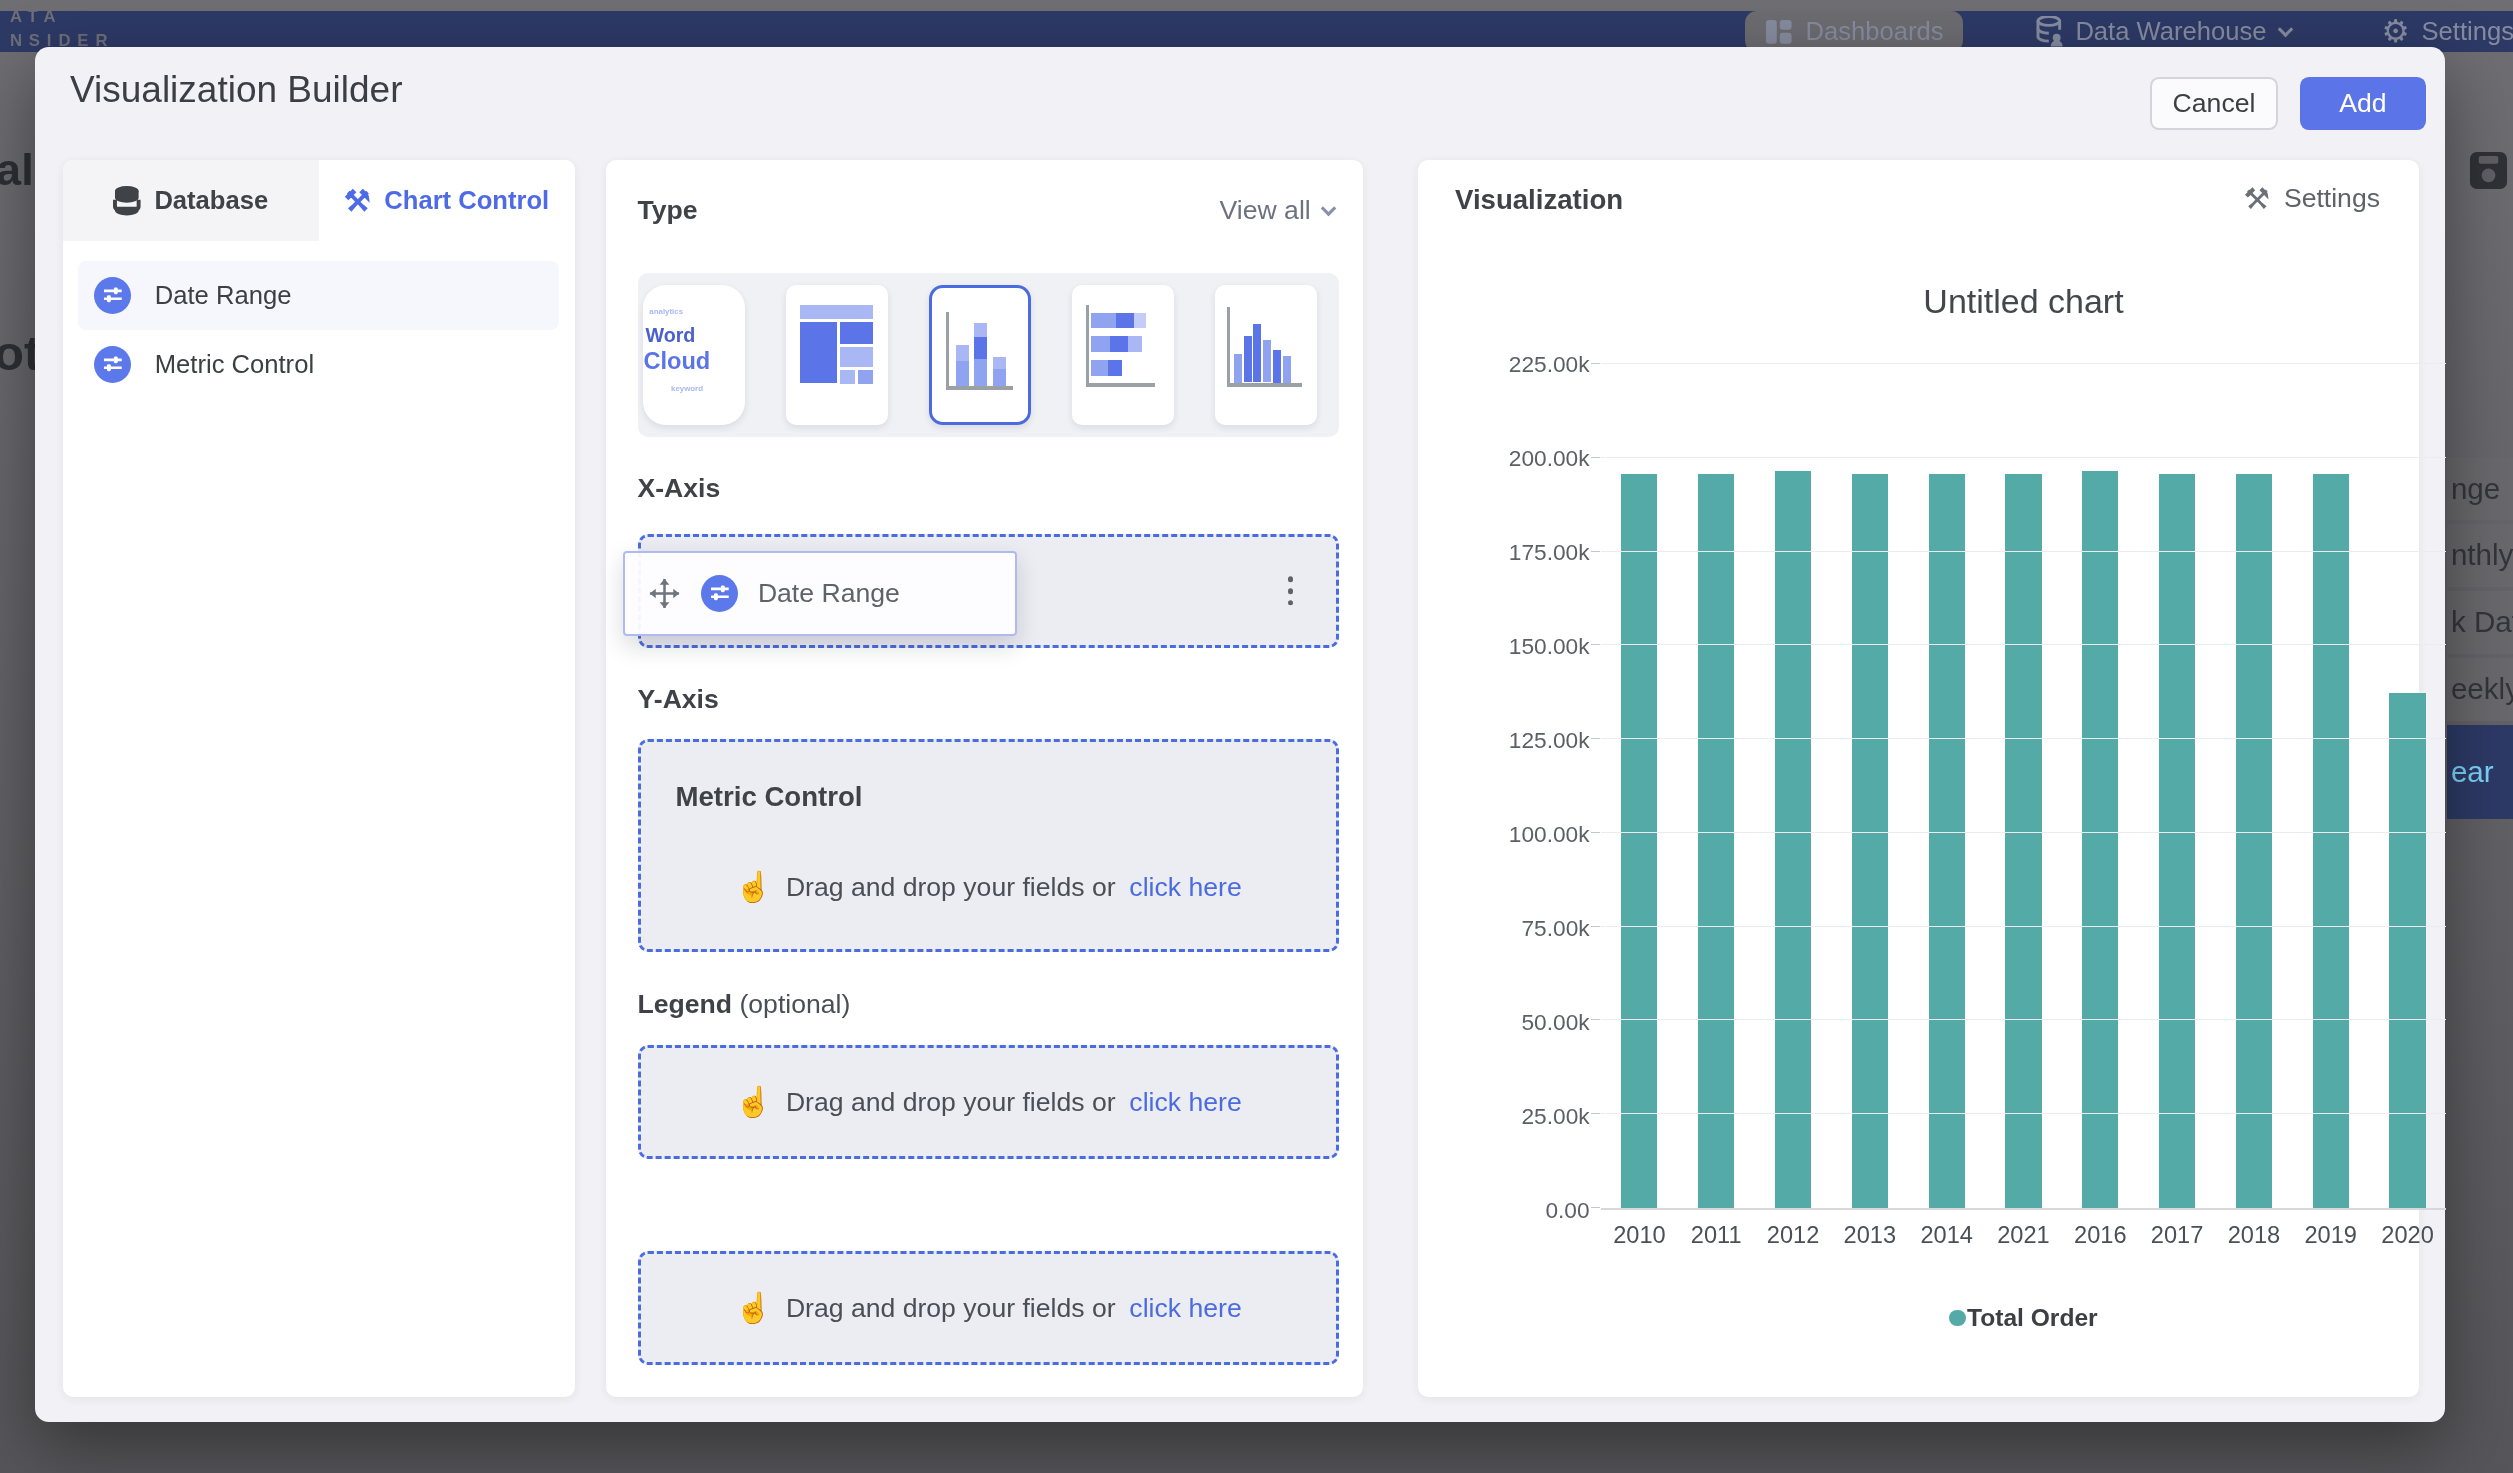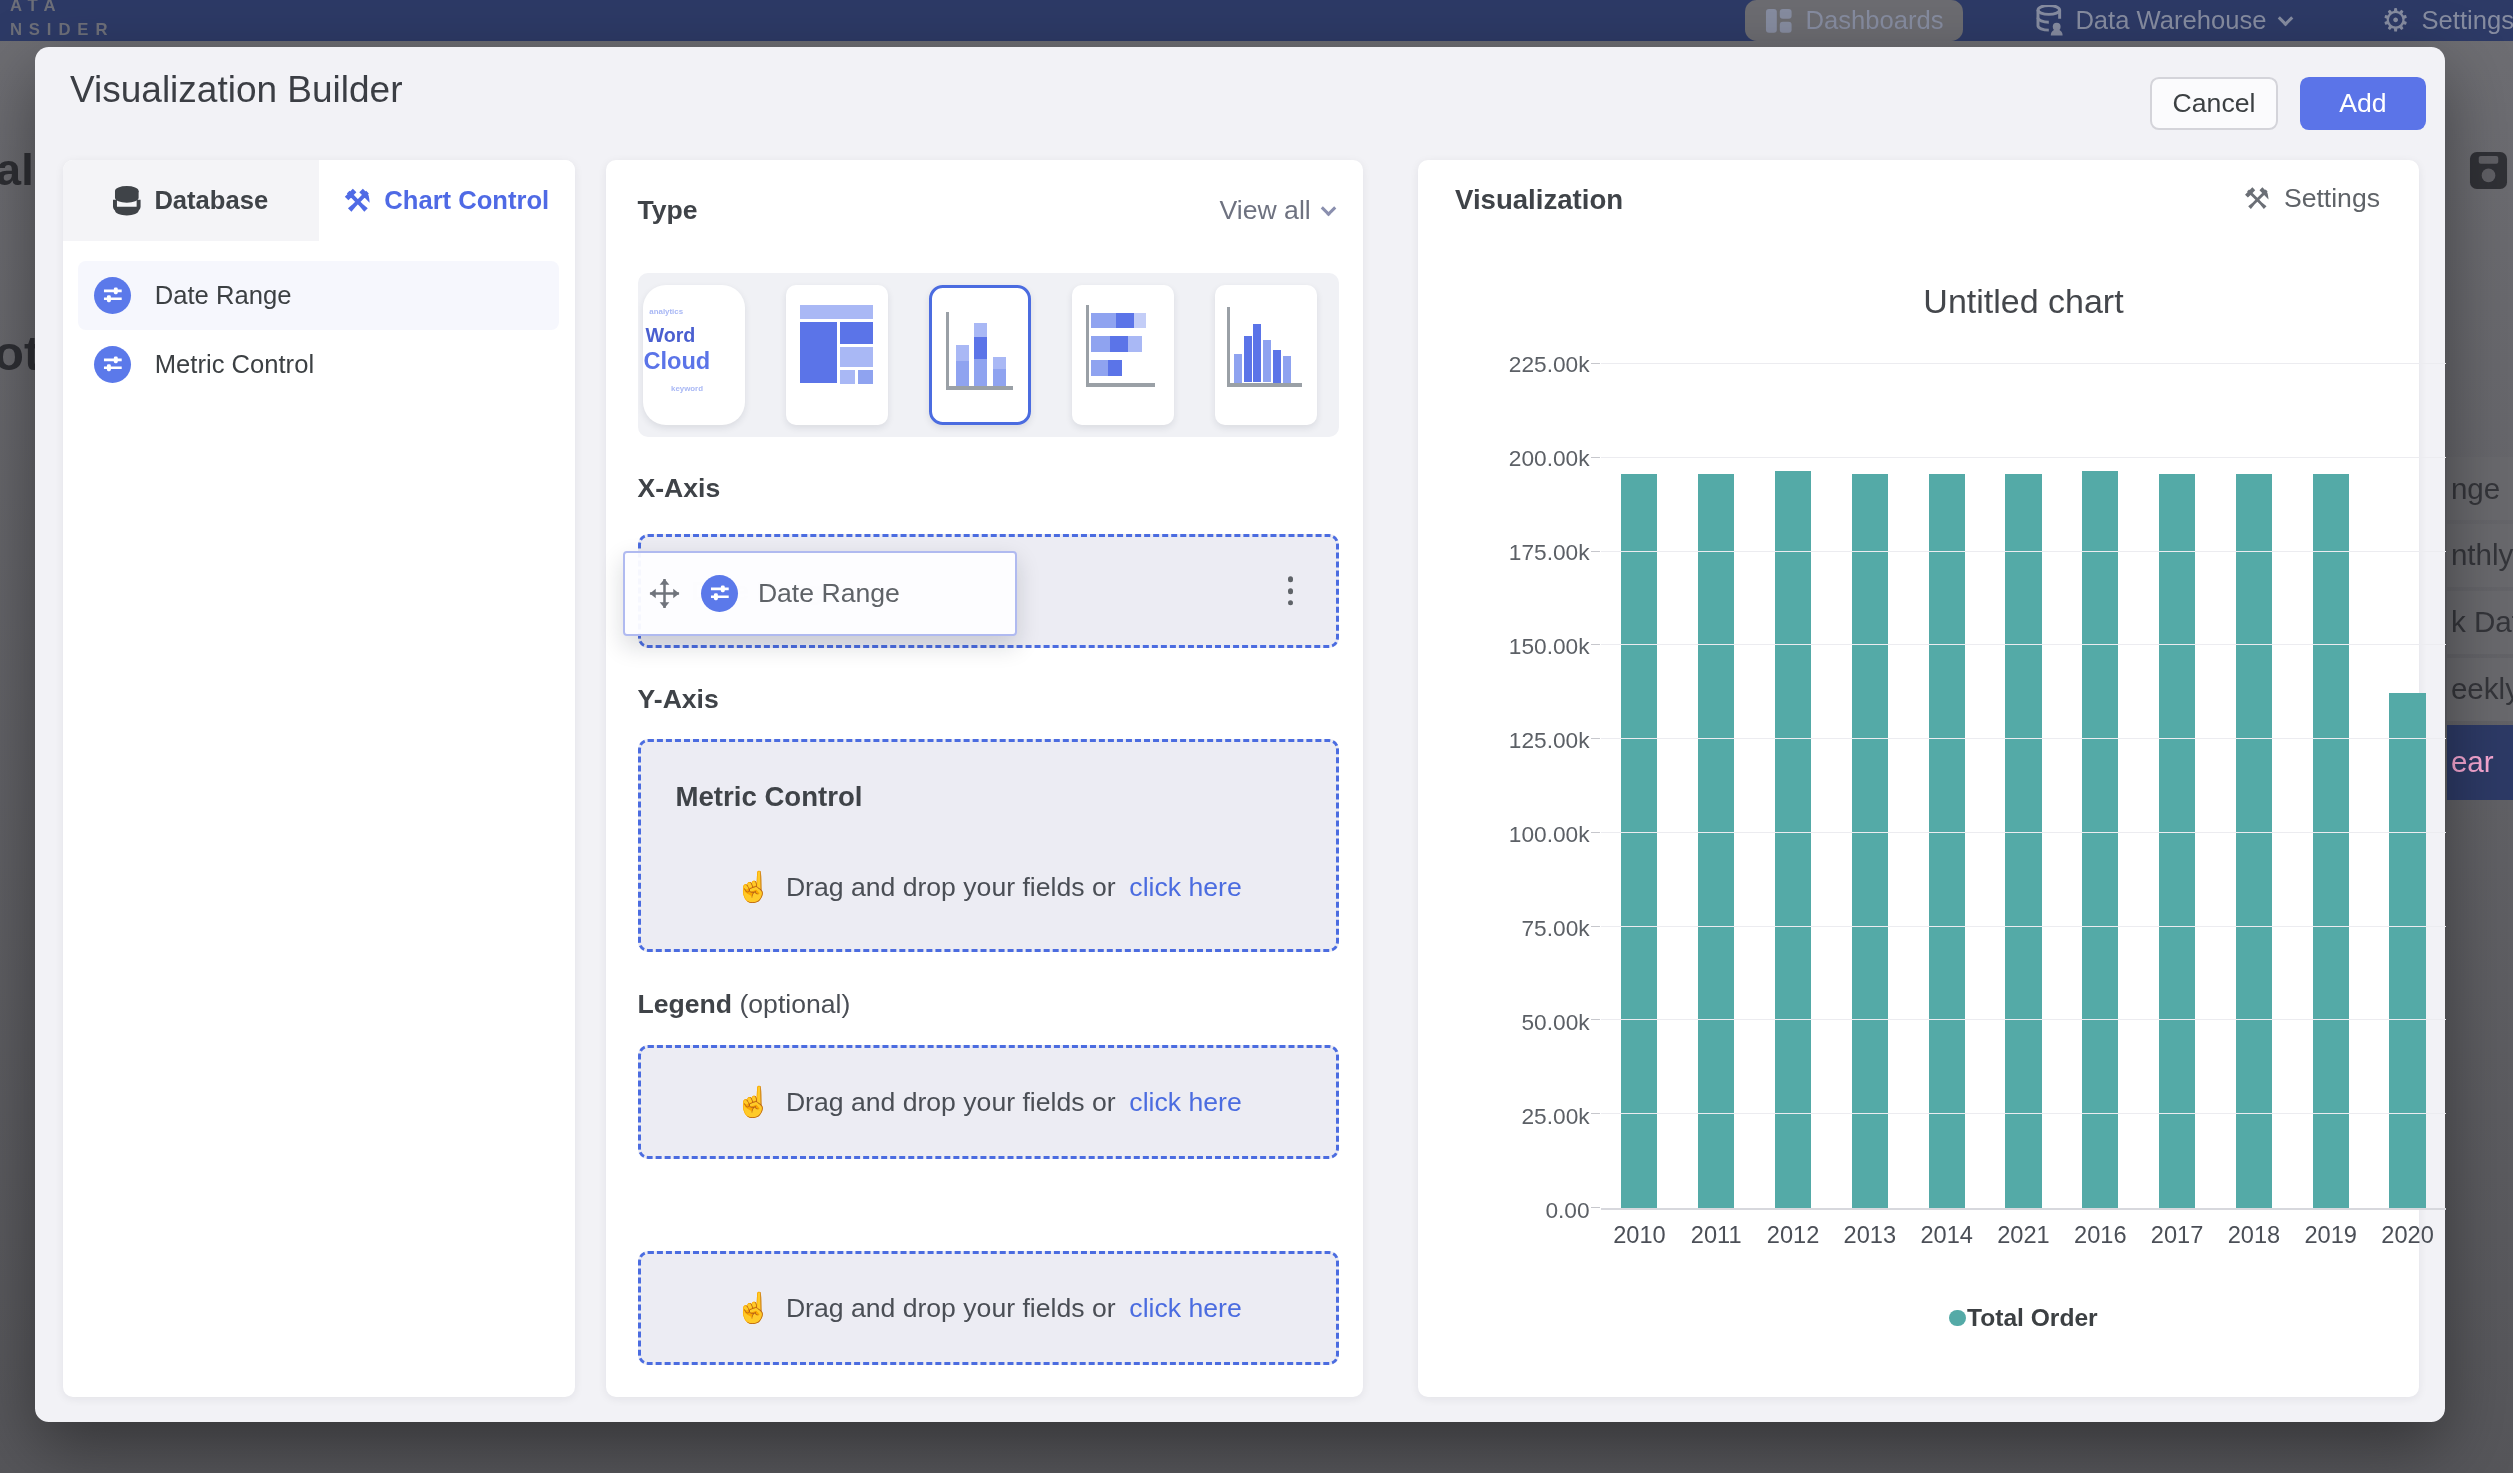--- a/index.html
+++ b/index.html
@@ -2,34 +2,34 @@
 <html><head>
 <meta charset="utf-8">
 <style>
   * { margin:0; padding:0; box-sizing:border-box; }
   html,body { width:2514px; height:1474px; overflow:hidden; }
   body { font-family:"Liberation Sans", sans-serif; background:#5a5a5f; }
   .stage { position:absolute; left:0; top:0; width:2514px; height:1474px;
            background:linear-gradient(#6e6e73, #56565a); }
 
   
-  .topbar { position:absolute; left:0; top:0; width:2514px; height:41px; background:#2d3a66;padding-left:42px; }
+  .topbar { position:absolute; left:0; top:11px; width:2514px; height:41px; background:#2d3a66;padding-left:42px; }
   .logo { position:absolute; left:9.9px; top:-5.9px; color:#6d6f79; font-weight:bold;
           font-size:16.7px; letter-spacing:6.9px; line-height:23.6px; }
   .nav { position:absolute; right:0; top:0; height:41px; display:flex; align-items:center; gap:53px; color:#868ca0; font-size:25.6px; }
   .nav-item { display:flex; align-items:center; gap:11.8px; height:41px; padding:0 19.7px; white-space:nowrap; }
   .nav-item.active { background:#6c6c71; border-radius:11.8px; }
   .chev { width:10.8px; height:10.8px; border-right:3px solid currentColor; border-bottom:3px solid currentColor;
           transform:rotate(45deg) translateY(-3px); display:inline-block; }
   .bg-text { position:absolute; color:#2e2f34; font-size:45px; font-weight:bold; }
   .save-ic { position:absolute; left:2469px; top:151px; }
   .rmenu { position:absolute; left:2447px; width:67px; overflow:hidden; }
   .rrow { height:63px; margin-bottom:3.9px; background:#69696d; color:#34353a; font-size:29.6px;
           display:flex; align-items:center; justify-content:flex-start; padding-left:3.9px; white-space:nowrap; }
-  .rrow.sel { background:#2d3a66; color:#f9a8d4; height:75px; }
+  .rrow.sel { background:#2d3a66; color:#7dd3fc; height:94px; }
 
   
   .modal { position:absolute; left:35px; top:47px; width:2410px; height:1375px; background:#f2f2f6;
            border-radius:13.8px; box-shadow:0 23.6px 69px rgba(0,0,0,.4); }
   .modal-title { position:absolute; left:35px; top:21.7px; font-size:37px; color:#3b3e44; font-weight:500; }
   .btn { position:absolute; top:29.6px; height:53px; border-radius:8.9px; font-size:26.6px;
          display:flex; align-items:center; justify-content:center; cursor:pointer; }
   .btn-cancel { left:2115px; width:128px; background:#fbfbfd; border:2px solid #d4d4da; color:#3c4043; }
   .btn-add { left:2265px; width:126px; background:#5b74e8; color:#ffffff; }
 

